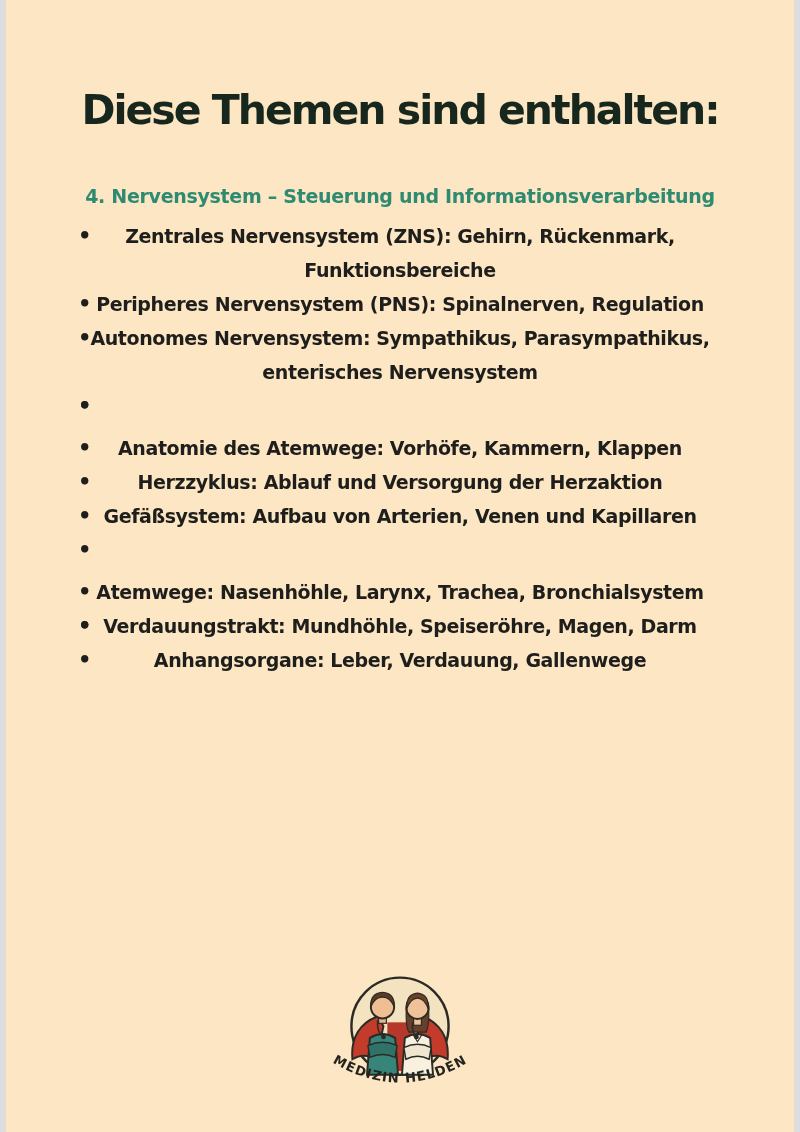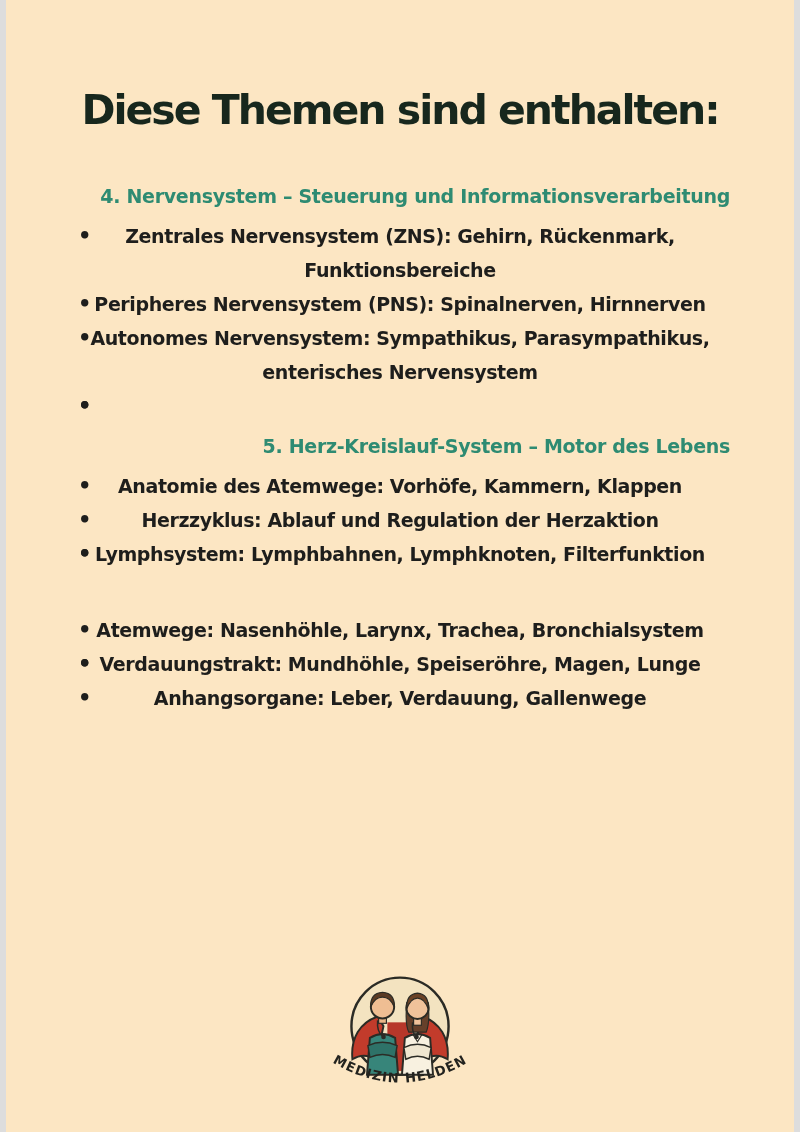--- a/index.html
+++ b/index.html
@@ -26,21 +26,21 @@
     font-weight:bold;
     letter-spacing:-2px;
     color:var(--title,#17271D);
     line-height:1.3;
   }
   .content{margin-top:44px;}
   .topic-section + .topic-section{margin-top:42px;}
   .section-heading{
     margin:8px auto 8px auto;
     max-width:660px;
-    text-align:right;
+    text-align:center;
     font-size:19px;
     font-weight:bold;
     letter-spacing:-0.3px;
     line-height:30px;
     color:var(--heading,#2E8B72);
   }
   ul.topic-list{list-style:none;}
   ul.topic-list li{
     position:relative;
     text-align:center;
@@ -71,42 +71,41 @@
 <div class="page">
 
   <h1 class="page-title">Diese Themen sind enthalten:</h1>
 
   <div class="content">
 
     <section class="topic-section">
       <h2 class="section-heading">4. Nervensystem – Steuerung und Informationsverarbeitung</h2>
       <ul class="topic-list">
         <li><span class="bullet">•</span><span>Zentrales Nervensystem (ZNS): Gehirn, Rückenmark, Funktionsbereiche</span></li>
-        <li><span class="bullet">•</span><span>Peripheres Nervensystem (PNS): Spinalnerven, Hirnnerven</span></li>
+        <li><span class="bullet">•</span><span>Peripheres Nervensystem (PNS): Spinalnerven, Regulation</span></li>
         <li><span class="bullet">•</span><span>Autonomes Nervensystem: Sympathikus, Parasympathikus, enterisches Nervensystem</span></li>
         <li><span class="bullet">•</span></li>
         <li><span class="bullet">•</span></li>
       </ul>
     </section>
 
     <section class="topic-section">
-      <h2 class="section-heading">5. Herz-Kreislauf-System – Motor des Lebens</h2>
       <ul class="topic-list">
         <li><span class="bullet">•</span><span>Anatomie des Atemwege: Vorhöfe, Kammern, Klappen</span></li>
-        <li><span class="bullet">•</span><span>Herzzyklus: Ablauf und Regulation der Herzaktion</span></li>
+        <li><span class="bullet">•</span><span>Herzzyklus: Ablauf und Versorgung der Herzaktion</span></li>
+        <li><span class="bullet">•</span><span>Gefäßsystem: Aufbau von Arterien, Venen und Kapillaren</span></li>
         <li><span class="bullet">•</span></li>
-        <li><span class="bullet">•</span><span>Lymphsystem: Lymphbahnen, Lymphknoten, Filterfunktion</span></li>
       </ul>
     </section>
 
     <section class="topic-section">
       <ul class="topic-list">
         <li><span class="bullet">•</span><span>Atemwege: Nasenhöhle, Larynx, Trachea, Bronchialsystem</span></li>
         <li><span class="bullet">•</span></li>
-        <li><span class="bullet">•</span><span>Verdauungstrakt: Mundhöhle, Speiseröhre, Magen, Lunge</span></li>
+        <li><span class="bullet">•</span><span>Verdauungstrakt: Mundhöhle, Speiseröhre, Magen, Darm</span></li>
         <li><span class="bullet">•</span><span>Anhangsorgane: Leber, Verdauung, Gallenwege</span></li>
       </ul>
     </section>
 
   </div>
 
   <div class="logo">
     <svg viewBox="0 0 150 140" xmlns="http://www.w3.org/2000/svg">
 
       <circle cx="75" cy="62" r="50" fill="#F3E3C0" stroke="#2B2B25" stroke-width="2.5"></circle>

